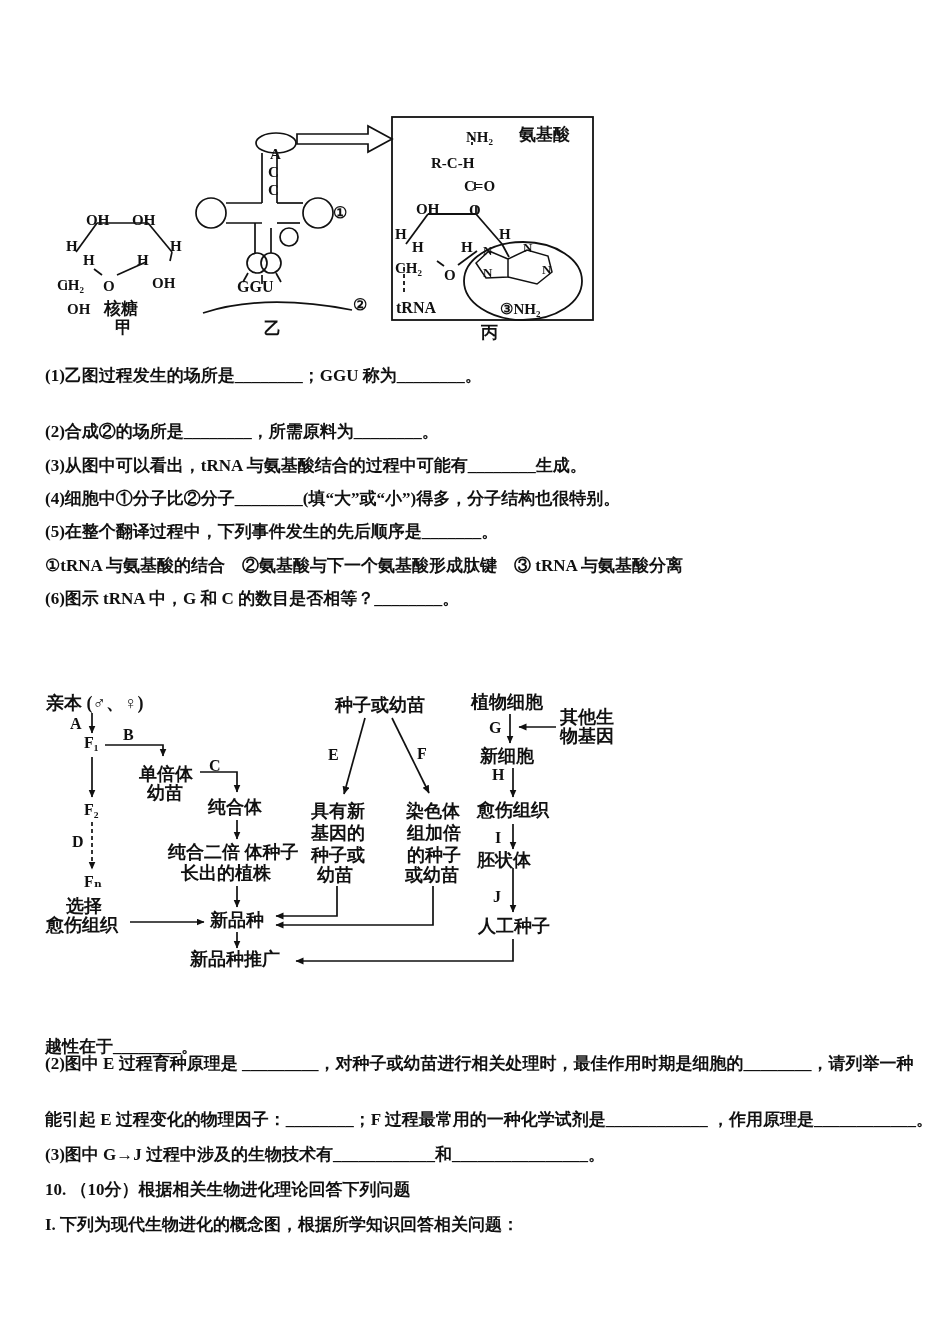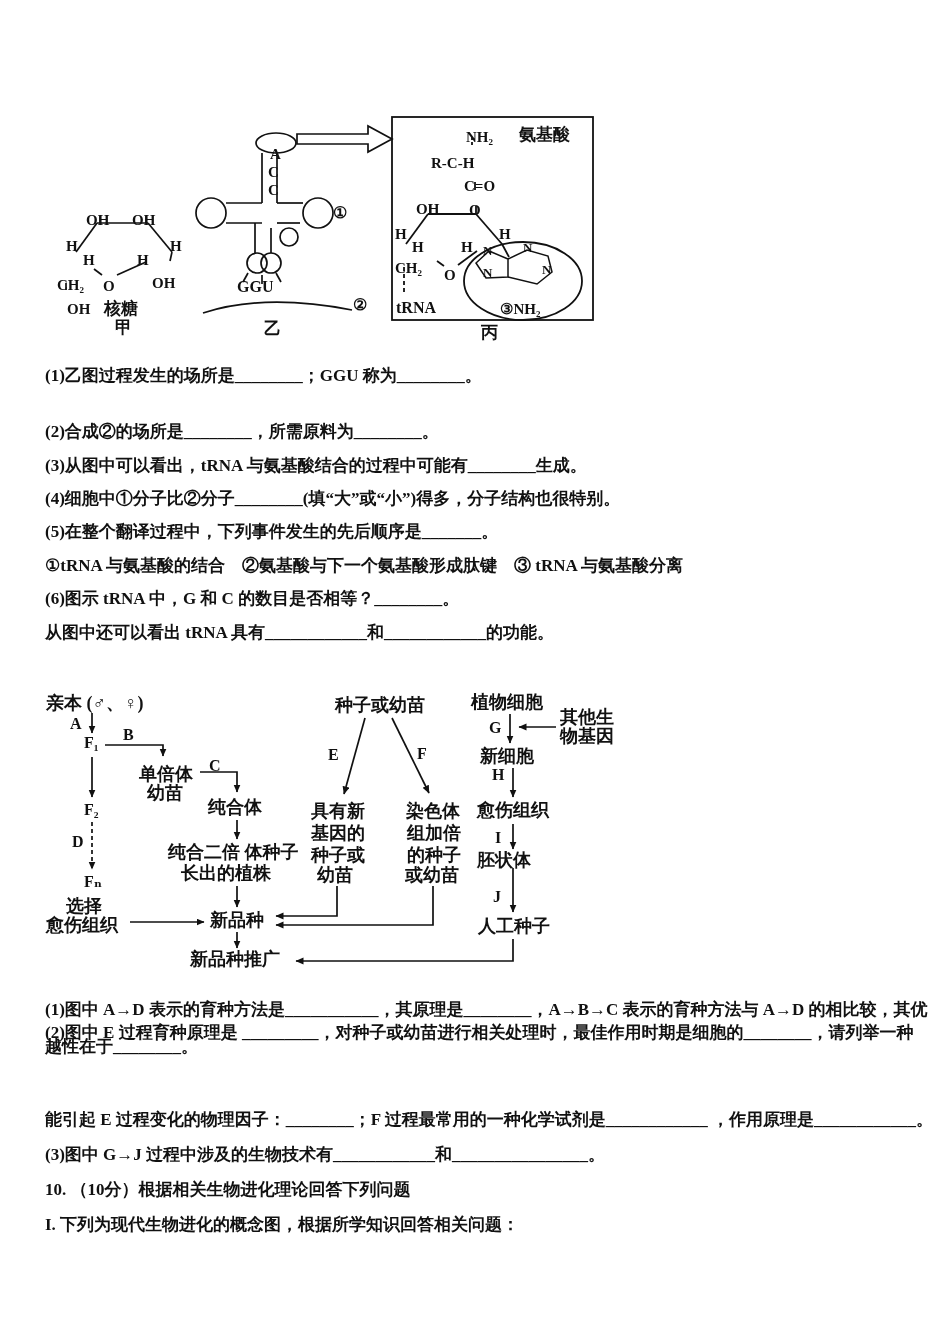--- a/index.html
+++ b/index.html
@@ -143,21 +143,20 @@
   <span class="lb t15" style="left:500px;top:289px">③NH₂</span>
   <span class="lb t17" style="left:481px;top:323px">丙</span>
 
   <div class="qline" style="top:366px">(1)乙图过程发生的场所是________；GGU 称为________。</div>
   <div class="qline" style="top:422px">(2)合成②的场所是________，所需原料为________。</div>
   <div class="qline" style="top:456px">(3)从图中可以看出，tRNA 与氨基酸结合的过程中可能有________生成。</div>
   <div class="qline" style="top:489px">(4)细胞中①分子比②分子________(填“大”或“小”)得多，分子结构也很特别。</div>
   <div class="qline" style="top:522px">(5)在整个翻译过程中，下列事件发生的先后顺序是_______。</div>
   <div class="qline" style="top:556px">①tRNA 与氨基酸的结合　②氨基酸与下一个氨基酸形成肽键　③ tRNA 与氨基酸分离</div>
   <div class="qline" style="top:589px">(6)图示 tRNA 中，G 和 C 的数目是否相等？________。</div>
-  <div class="qline" style="top:623px">从图中还可以看出 tRNA 具有____________和____________的功能。</div>
 
 
   <span class="lb t18" style="left:46px;top:693px">亲本 (♂、♀)</span>
   <span class="lb t16" style="left:70px;top:715px">A</span>
   <span class="lb t16" style="left:84px;top:734px">F₁</span>
   <span class="lb t16" style="left:123px;top:726px">B</span>
   <span class="lb t18" style="left:139px;top:764px">单倍体</span>
   <span class="lb t18" style="left:147px;top:783px">幼苗</span>
   <span class="lb t16" style="left:209px;top:757px">C</span>
   <span class="lb t18" style="left:208px;top:797px">纯合体</span>
@@ -186,22 +185,21 @@
   <span class="lb t18" style="left:560px;top:707px">其他生</span>
   <span class="lb t18" style="left:560px;top:726px">物基因</span>
   <span class="lb t18" style="left:480px;top:746px">新细胞</span>
   <span class="lb t16" style="left:492px;top:766px">H</span>
   <span class="lb t18" style="left:477px;top:800px">愈伤组织</span>
   <span class="lb t16" style="left:495px;top:829px">I</span>
   <span class="lb t18" style="left:477px;top:850px">胚状体</span>
   <span class="lb t16" style="left:493px;top:888px">J</span>
   <span class="lb t18" style="left:478px;top:916px">人工种子</span>
 
-  <div class="qline" style="top:1000px">(1)图中 A→D 表示的育种方法是___________，其原理是________，A→B→C 表示的育种方法与 A→D 的相比较，其优</div>
   <div class="qline" style="top:1037px">越性在于________。</div>
-  <div class="qline" style="top:1023px">(2)图中 E 过程育种原理是 _________，对种子或幼苗进行相关处理时，最佳作用时期是细胞的________，请列举一种</div>
+  <div class="qline" style="top:1054px">(2)图中 E 过程育种原理是 _________，对种子或幼苗进行相关处理时，最佳作用时期是细胞的________，请列举一种</div>
   <div class="qline" style="top:1110px">能引起 E 过程变化的物理因子：________；F 过程最常用的一种化学试剂是____________ ，作用原理是____________。</div>
   <div class="qline" style="top:1145px">(3)图中 G→J 过程中涉及的生物技术有____________和________________。</div>
 
   <div class="qline" style="top:1180px">10. （10分）根据相关生物进化理论回答下列问题</div>
   <div class="qline" style="top:1215px">I. 下列为现代生物进化的概念图，根据所学知识回答相关问题：</div>
 
 </div>
 
 </body></html>

